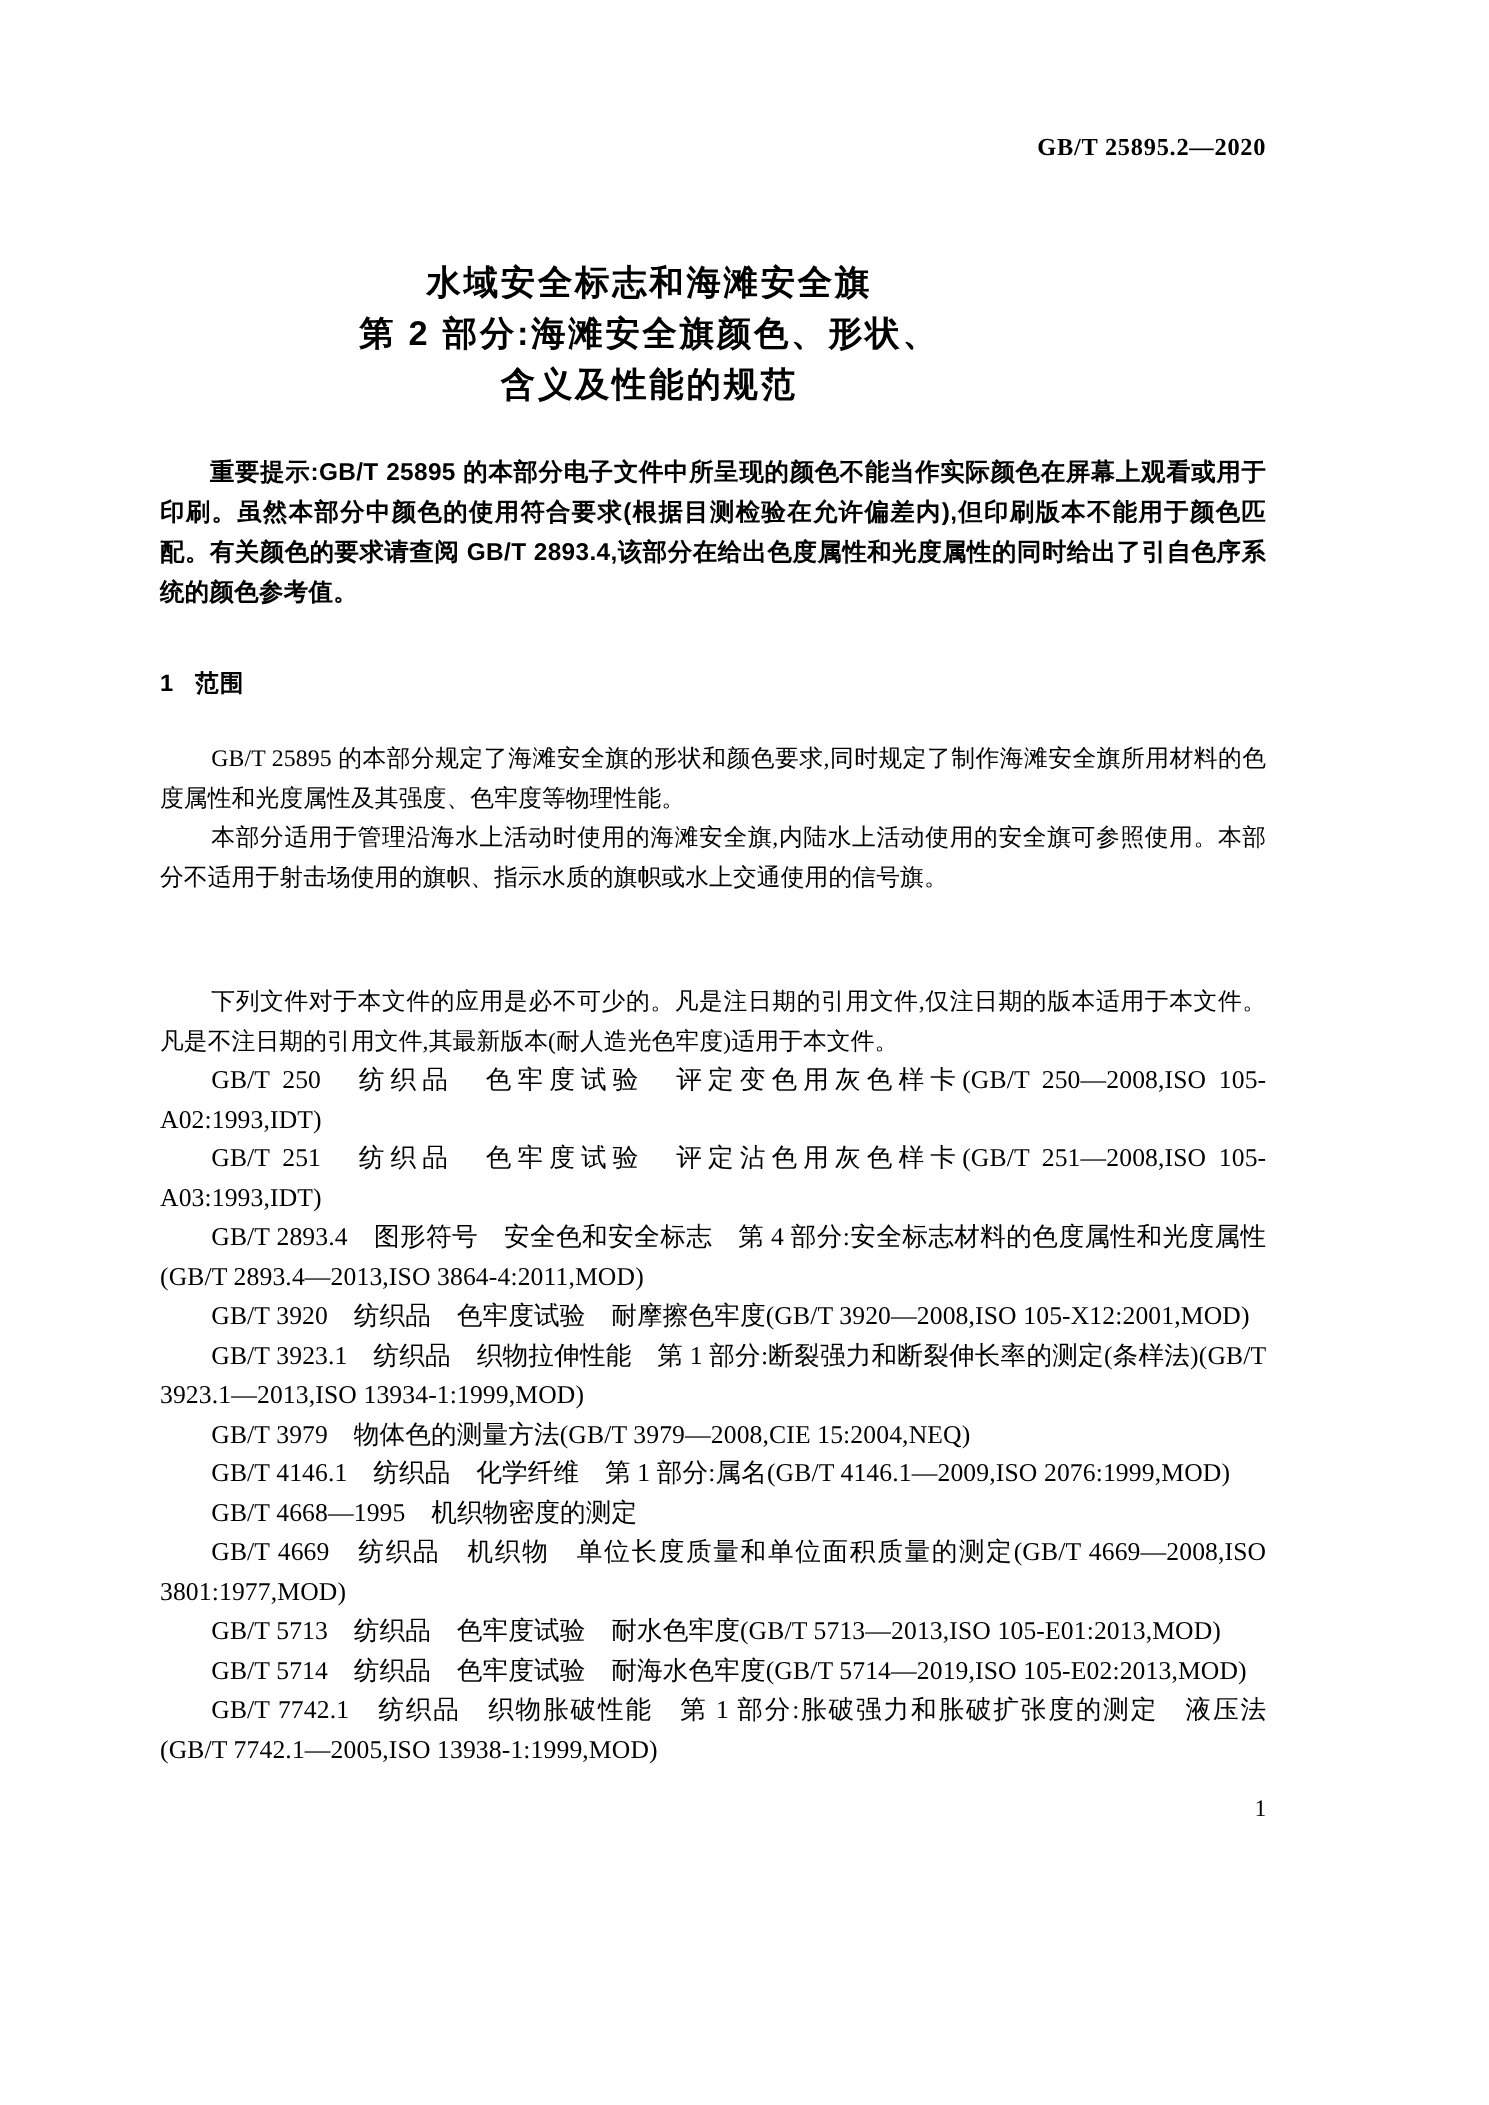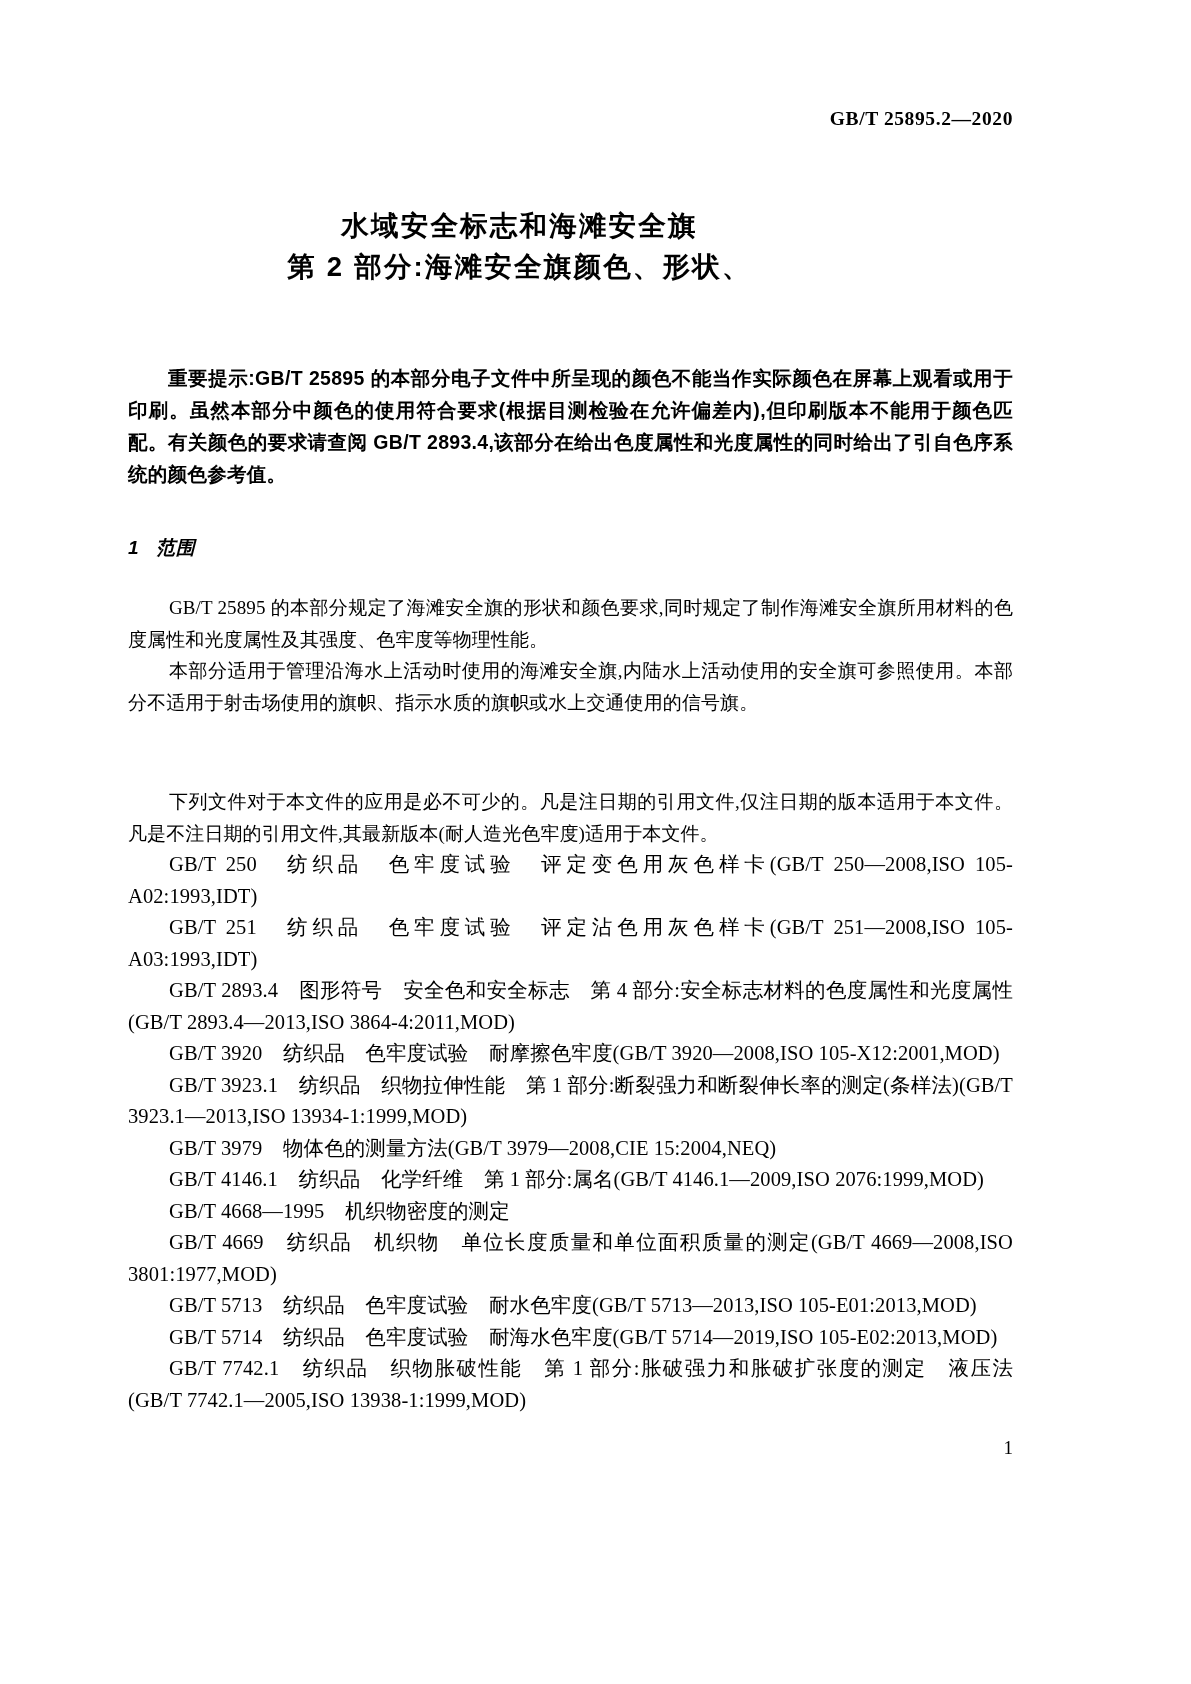--- a/index.html
+++ b/index.html
@@ -74,21 +74,20 @@
     text-indent: 40px;
     letter-spacing: 0.3px;
     margin-bottom: 0;
   }
   .sec-head {
     font-family: "Liberation Sans", "DejaVu Sans", sans-serif;
     font-weight: 700;
     font-size: 19px;
     letter-spacing: 0.8px;
     line-height: 28px;
-    font-style: italic;
   }
   .sec-head .sec-no {
     display: inline-block;
     width: 28px;
   }
   .body-p {
     font-family: "Liberation Serif", "DejaVu Serif", serif;
     font-size: 19px;
     line-height: 31.5px;
     text-indent: 41px;
@@ -119,20 +118,21 @@
 
 <div class="page">
 
   <div class="header">
     <span>GB/T 25895.2—2020</span>
   </div>
 
   <div class="title-block">
     <div class="title-line">水域安全标志和海滩安全旗</div>
     <div class="title-line">第 2 部分:海滩安全旗颜色、形状、</div>
+    <div class="title-line">含义及性能的规范</div>
   </div>
 
   <div class="content">
 
     <p class="notice">重要提示:GB/T 25895 的本部分电子文件中所呈现的颜色不能当作实际颜色在屏幕上观看或用于印刷。虽然本部分中颜色的使用符合要求(根据目测检验在允许偏差内),但印刷版本不能用于颜色匹配。有关颜色的要求请查阅 GB/T 2893.4,该部分在给出色度属性和光度属性的同时给出了引自色序系统的颜色参考值。</p>
 
     <div class="gap-xl"></div>
 
     <div class="sec-head">
       <span class="sec-no">1</span><span>范围</span>

